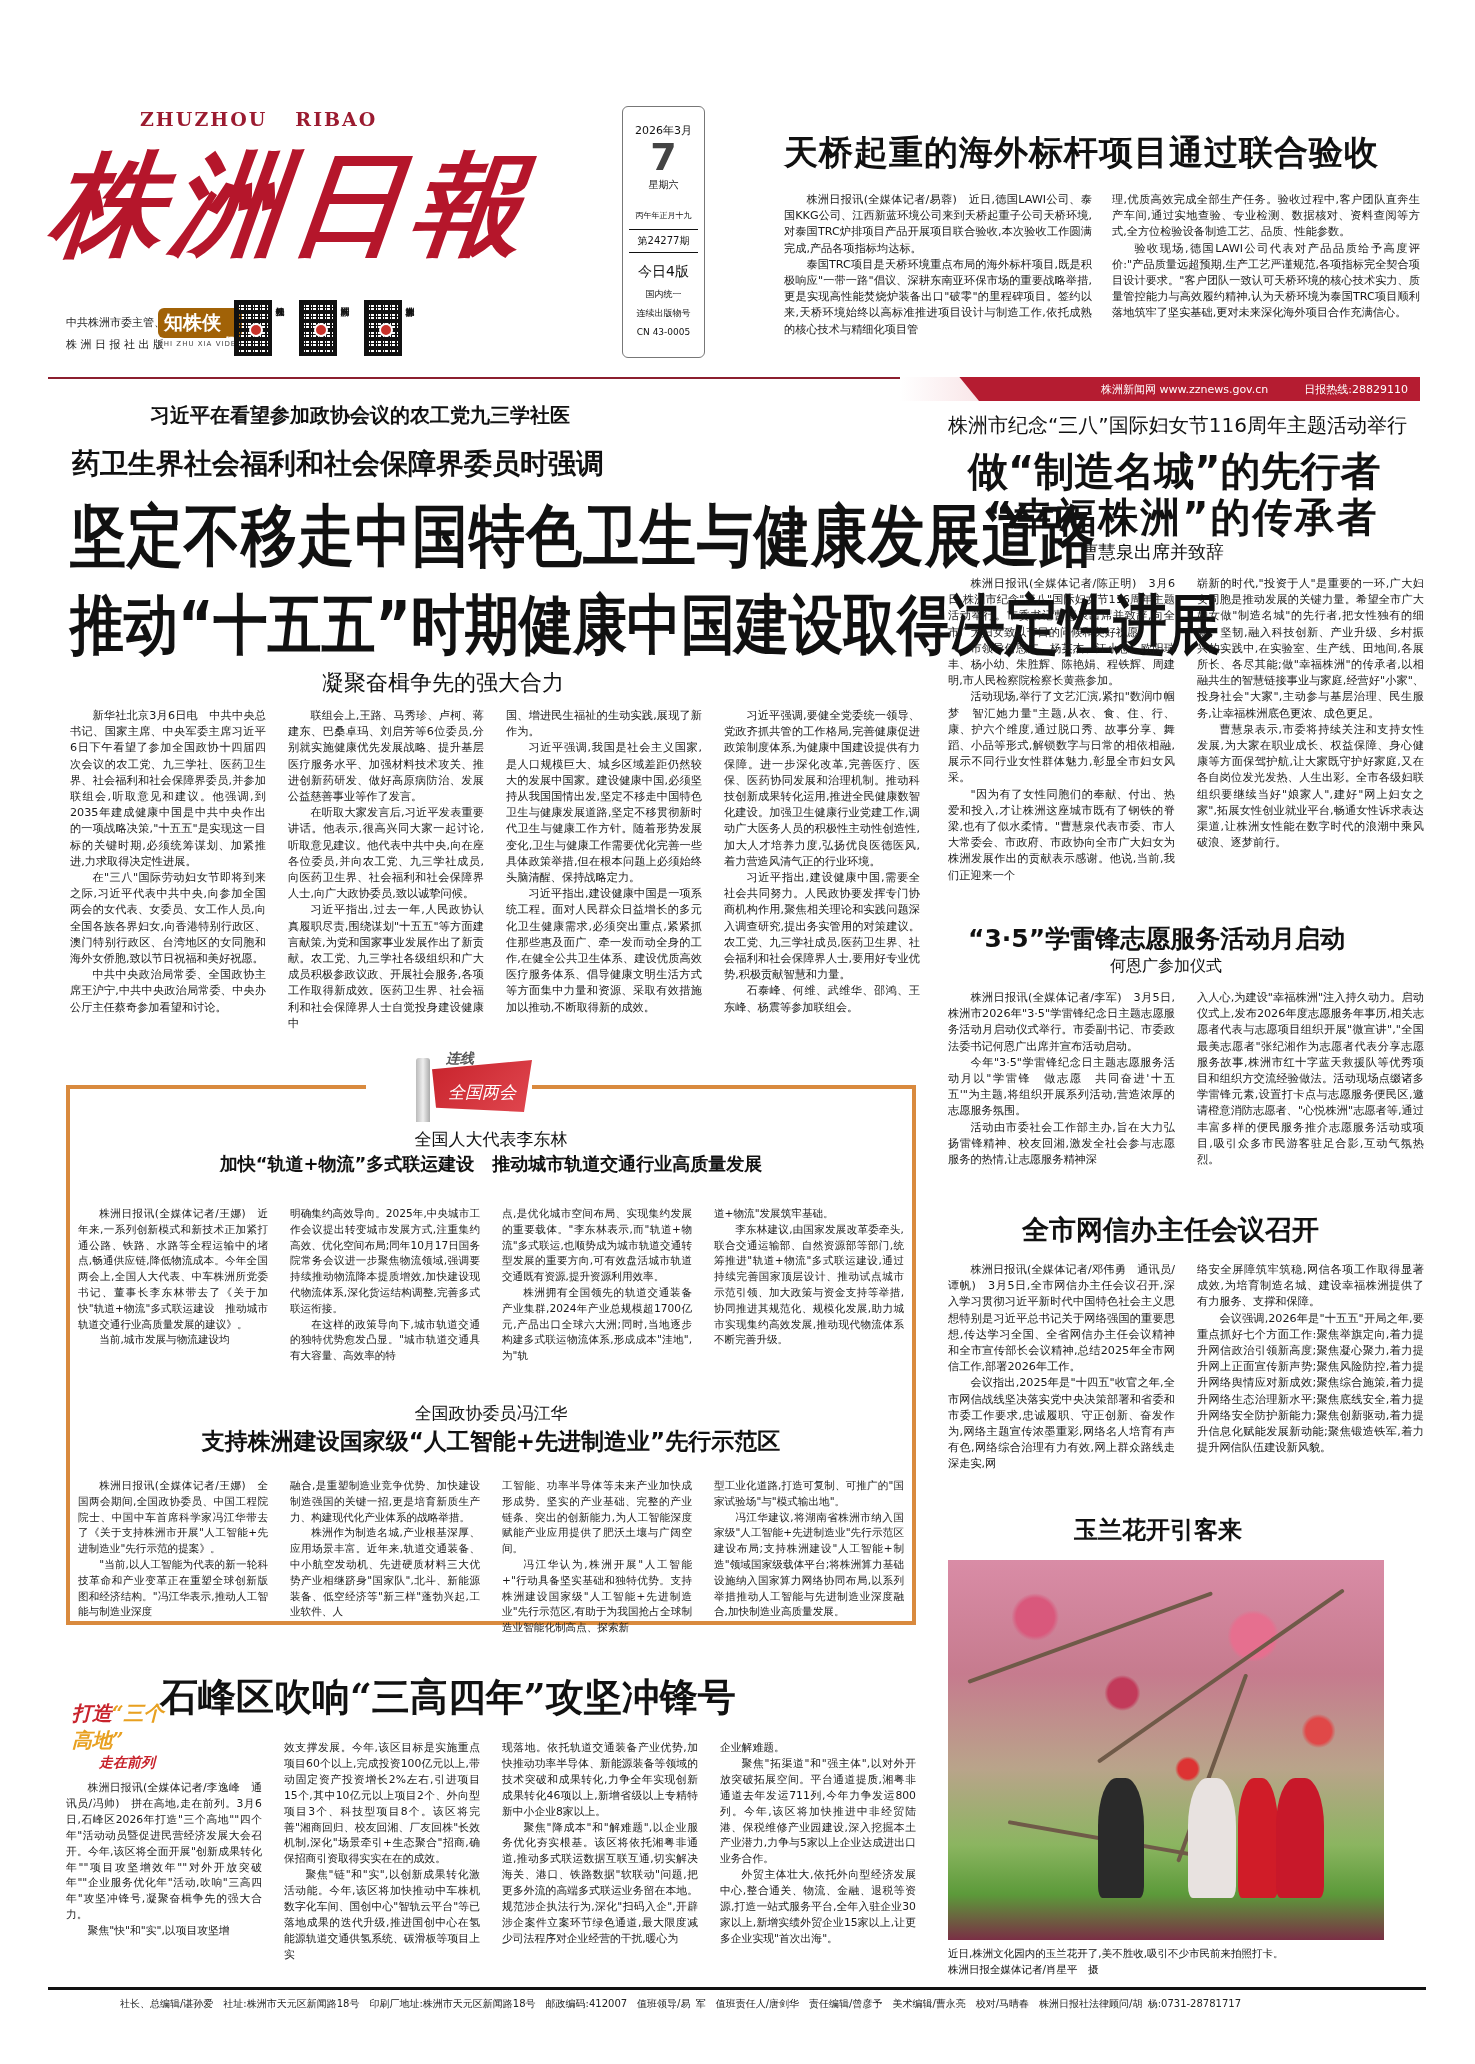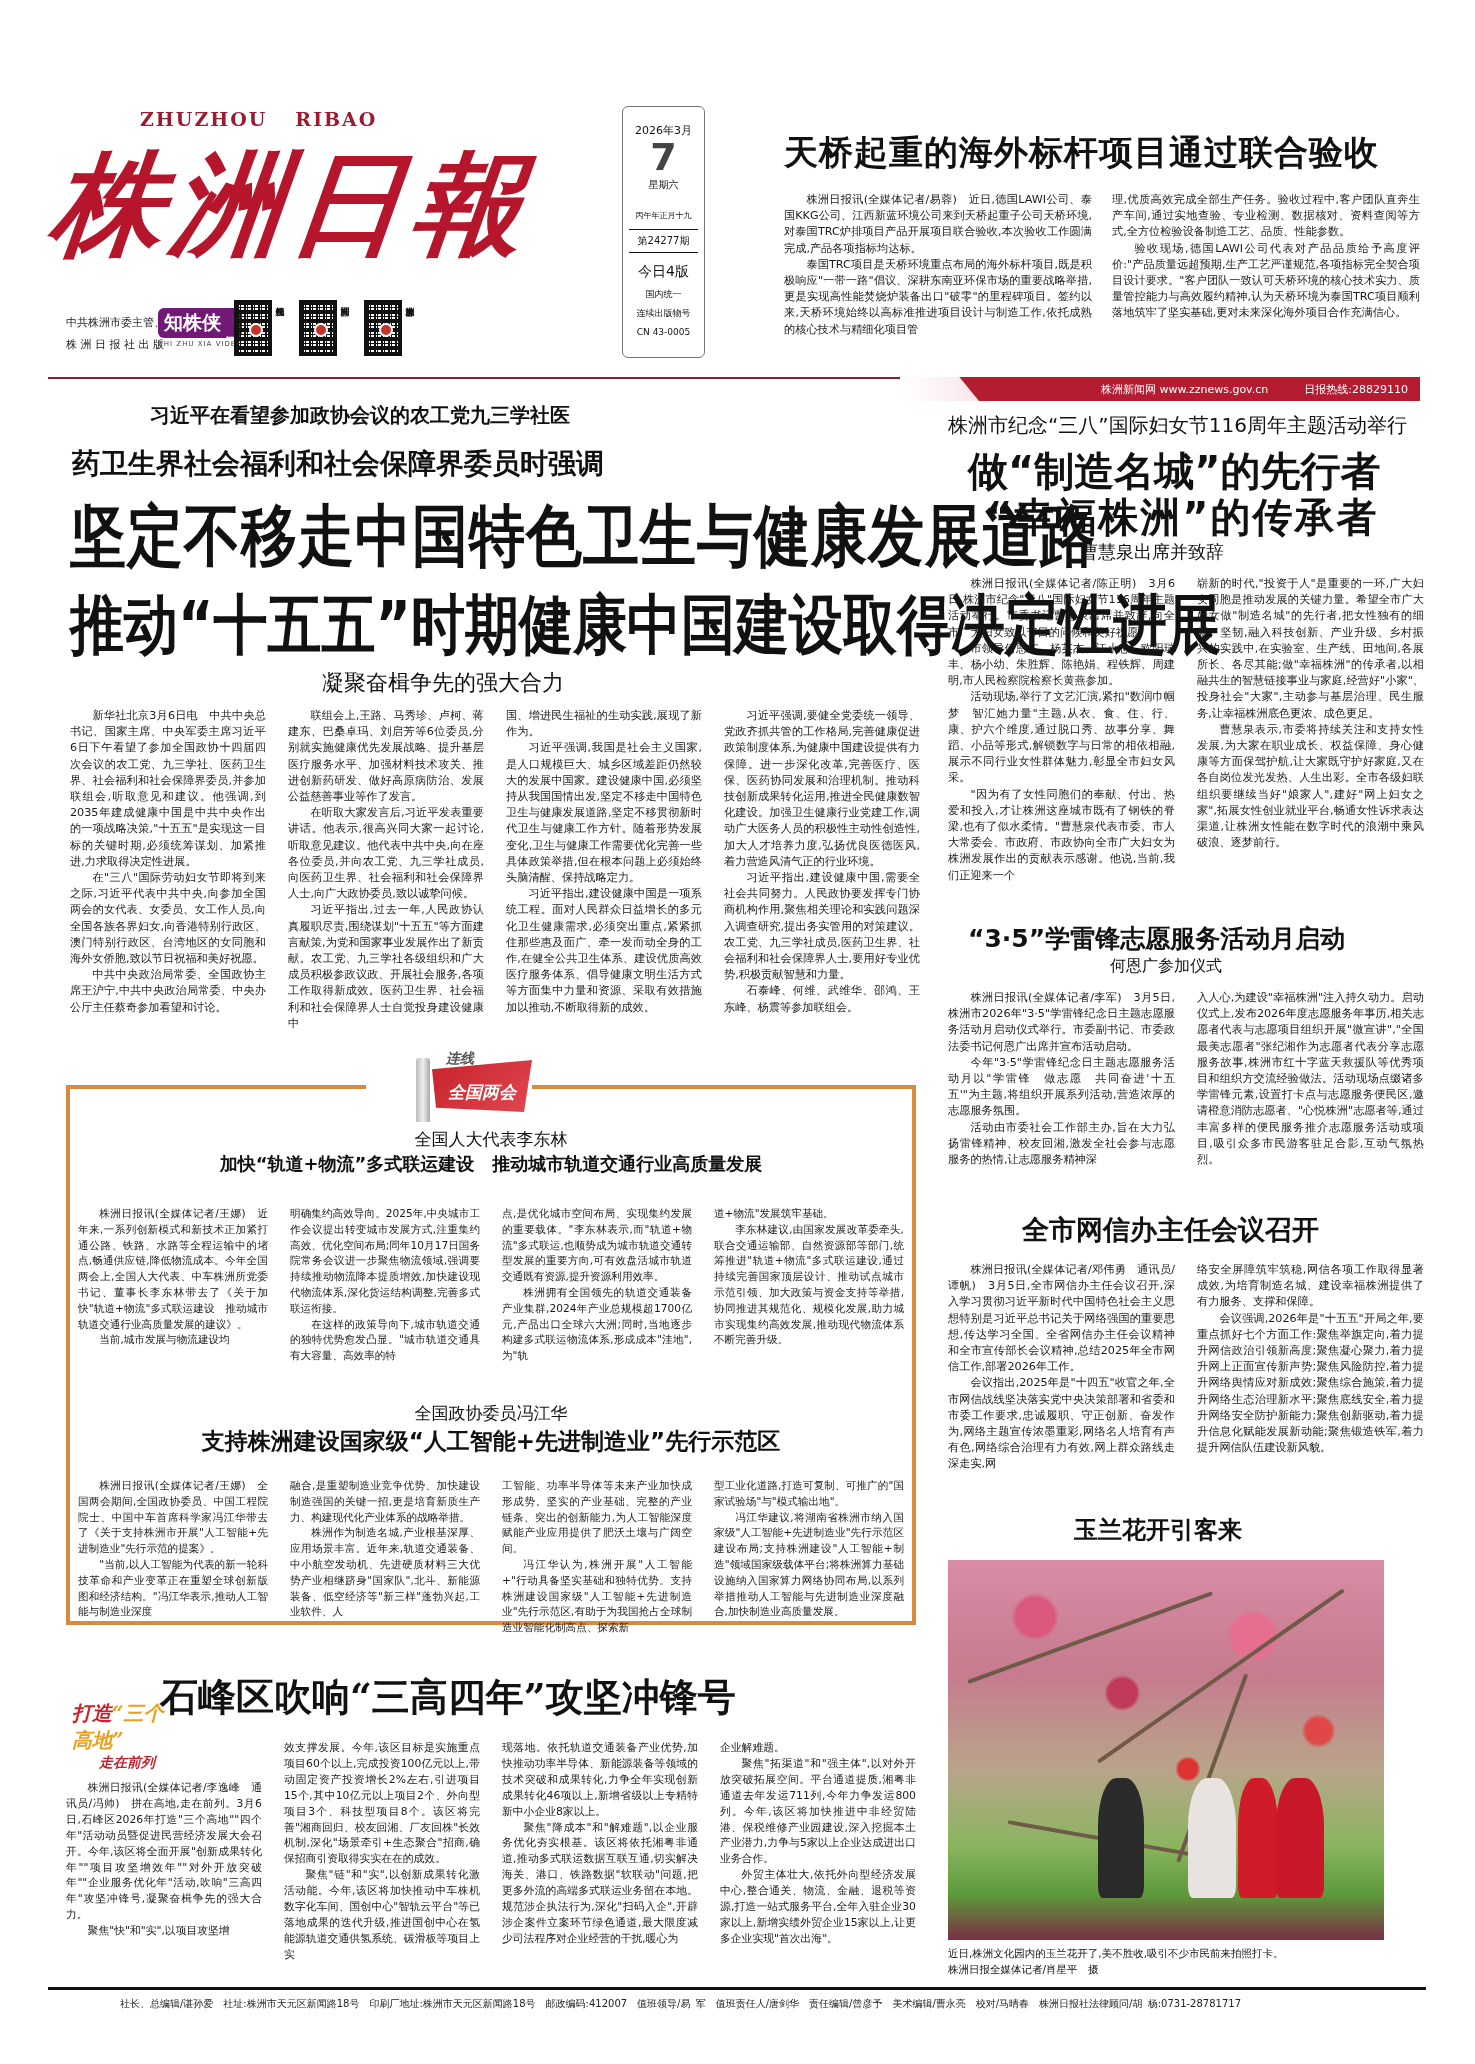--- a/index.html
+++ b/index.html
@@ -10,21 +10,21 @@
 .body-text{font-size:11.2px;line-height:16.2px;text-align:justify;color:#1a1a1a;font-family:"DejaVu Sans","Liberation Sans",sans-serif}
 .body-text p{text-indent:2em;margin:0}
 .cols{display:flex;gap:22px}
 .cols>div{flex:1}
 
 .logo-en{left:140px;top:108px;font-size:19px;letter-spacing:2px;color:#9b1b30;font-weight:bold;font-family:"DejaVu Serif","Liberation Serif",serif}
 .logo-en span{margin-right:28px}
 .logo-cn{left:52px;top:130px;font-size:112px;color:#b5162b;font-weight:bold;letter-spacing:8px;font-family:"DejaVu Serif","Liberation Serif",serif;font-style:italic;transform:skewX(-6deg)}
 .pub-info{left:66px;top:312px;font-size:11px;line-height:22px;color:#222}
 .video-logo{left:158px;top:308px;}
-.video-logo .v1{background:#701a75;color:#fff;font-weight:bold;font-size:19px;padding:2px 6px;border-radius:6px;display:inline-block}
+.video-logo .v1{background:#a16207;color:#fff;font-weight:bold;font-size:19px;padding:2px 6px;border-radius:6px;display:inline-block}
 .video-logo .v2{font-size:7px;letter-spacing:1px;color:#444;margin-top:2px}
 .qrbox{display:flex;align-items:flex-start;gap:3px}
 .qr-label{writing-mode:vertical-rl;font-size:9px;line-height:10px;color:#111}
 .qrcode{width:38px;height:56px;background:
   linear-gradient(90deg,#111 25%,transparent 25% 50%,#111 50% 60%,transparent 60%),
   linear-gradient(0deg,#111 20%,transparent 20% 45%,#111 45% 55%,transparent 55% 80%,#111 80%);
   background-size:7px 7px,9px 9px;border:3px solid #111;position:relative}
 .qrcode::after{content:"";position:absolute;left:12px;top:20px;width:10px;height:10px;background:#c8322a;border-radius:50%;border:2px solid #fff}
 .datebox{left:622px;top:106px;width:83px;height:252px;border:1.5px solid #777;border-radius:6px;text-align:center;color:#111}
 .datebox .ym{font-size:11px;margin-top:16px}
@@ -38,21 +38,21 @@
 .redbar{left:930px;top:377px;width:490px;height:24px;background:#b51c31;clip-path:polygon(6% 0,100% 0,100% 100%,10% 100%);color:#fff;font-size:11px;display:flex;align-items:center;justify-content:flex-end;gap:36px;padding-right:12px}
 .redbar-fade{left:900px;top:377px;width:140px;height:24px;background:linear-gradient(90deg,#fff,#f4d2d6)}
 
 .h-serif{font-family:"DejaVu Serif","Liberation Serif",serif;font-weight:bold;color:#111}
 .h-sans{font-family:"DejaVu Sans","Liberation Sans",sans-serif;font-weight:bold;color:#111}
 
 .np-box{left:66px;top:1085px;width:850px;height:540px;border:4px solid #d98a3e;border-top:none}
 .np-box-top1{left:66px;top:1085px;width:300px;height:4px;background:#d98a3e}
 .np-box-top2{left:532px;top:1085px;width:384px;height:4px;background:#d98a3e}
 .badge{left:404px;top:1050px;width:140px;height:70px}
-.badge .flag{position:absolute;left:28px;top:10px;width:100px;height:52px;background:linear-gradient(135deg,#c8232c,#e0474f);clip-path:polygon(0 18%,100% 0,92% 100%,4% 92%);color:#fff;font-size:17px;font-weight:bold;font-style:italic;display:flex;align-items:flex-end;justify-content:center;padding-bottom:8px;font-family:"DejaVu Serif","Liberation Serif",serif}
+.badge .flag{position:absolute;left:28px;top:10px;width:100px;height:52px;background:linear-gradient(135deg,#c8232c,#e0474f);clip-path:polygon(0 18%,100% 0,92% 100%,4% 92%);color:#fff;font-size:17px;font-weight:normal;font-style:italic;display:flex;align-items:flex-end;justify-content:center;padding-bottom:8px;font-family:"DejaVu Serif","Liberation Serif",serif}
 .badge .lx{position:absolute;left:42px;top:0;font-size:14px;font-weight:bold;font-style:italic;color:#555}
 .badge .pillar{position:absolute;left:12px;top:8px;width:14px;height:64px;background:linear-gradient(90deg,#bbb,#eee,#aaa);border-radius:3px 3px 0 0}
 .bottomline{left:48px;top:1987px;width:1378px;height:3px;background:#111}
 .footer{left:120px;top:1997px;font-size:10px;color:#222;white-space:nowrap;word-spacing:2px}
 .photo{left:948px;top:1560px;width:436px;height:380px;overflow:hidden;background:
  radial-gradient(circle at 20% 15%,#d9587c 0 4%,transparent 5%),
  radial-gradient(circle at 70% 20%,#e66f8f 0 5%,transparent 6%),
  radial-gradient(circle at 40% 35%,#c23a5a 0 4%,transparent 5%),
  radial-gradient(circle at 85% 45%,#e04848 0 3%,transparent 4%),
  radial-gradient(circle at 55% 55%,#d33 0 3%,transparent 4%),

